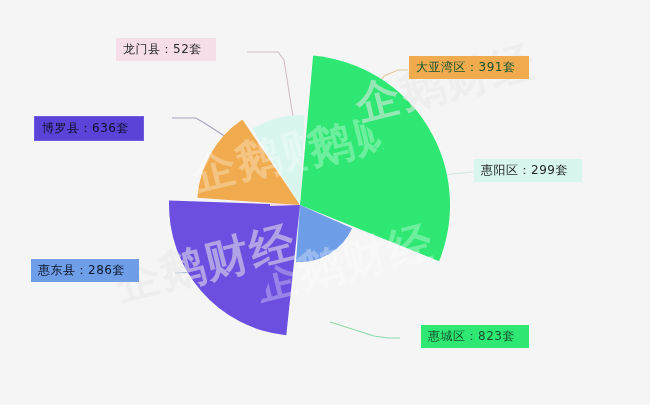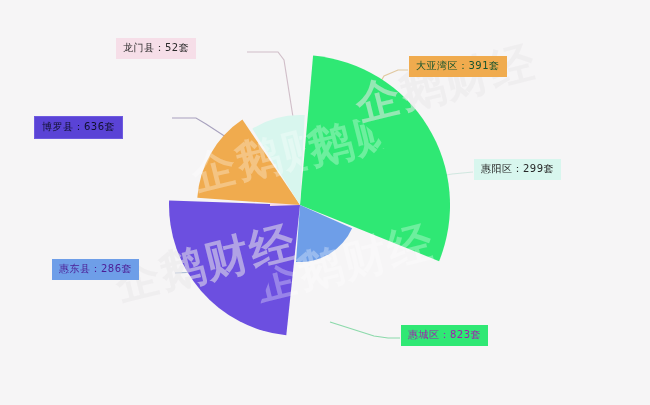--- a/index.html
+++ b/index.html
@@ -23,32 +23,32 @@
   #chart-svg {
     position: absolute;
     left: 0; top: 0;
     width: 650px;
     height: 405px;
   }
   .callout {
     position: absolute;
     box-sizing: border-box;
     white-space: nowrap;
-    font-size: 10px;
+    font-size: 12px;
     line-height: 1;
-    padding: 5px 7px 6px 7px;
+    padding: 5px 14px 6px 7px;
     letter-spacing: 0.5px;
     font-family: "DejaVu Sans", sans-serif;
   }
   .c-longmen  { background: #f6dee8; color: #2a2a2a; }
   .c-boluo    { background: #5a43d6; color: #10102e; border: 1px solid #6e5ae0; }
   .c-dayawan  { background: #f0ab4e; color: #14532d; }
   .c-huiyang  { background: #d8f6ee; color: #262626; }
-  .c-huidong  { background: #6e9ee8; color: #4c1d95; margin-left: 21px; }
-  .c-huicheng { background: #2fe874; color: #a21caf; }
+  .c-huidong  { background: #6e9ee8; color: #0f172a; }
+  .c-huicheng { background: #2fe874; color: #14532d; margin-left: 20px; }
 </style>
 </head>
 <body>
 
 <div id="stage">
 
   <svg id="chart-svg" viewBox="0 0 650 405">
     <defs>
       <clipPath id="clip-huicheng">
           <path d="M300 205 L449.4 218.1 A150 150 0 0 1 243.8 344.1 Z"></path>

